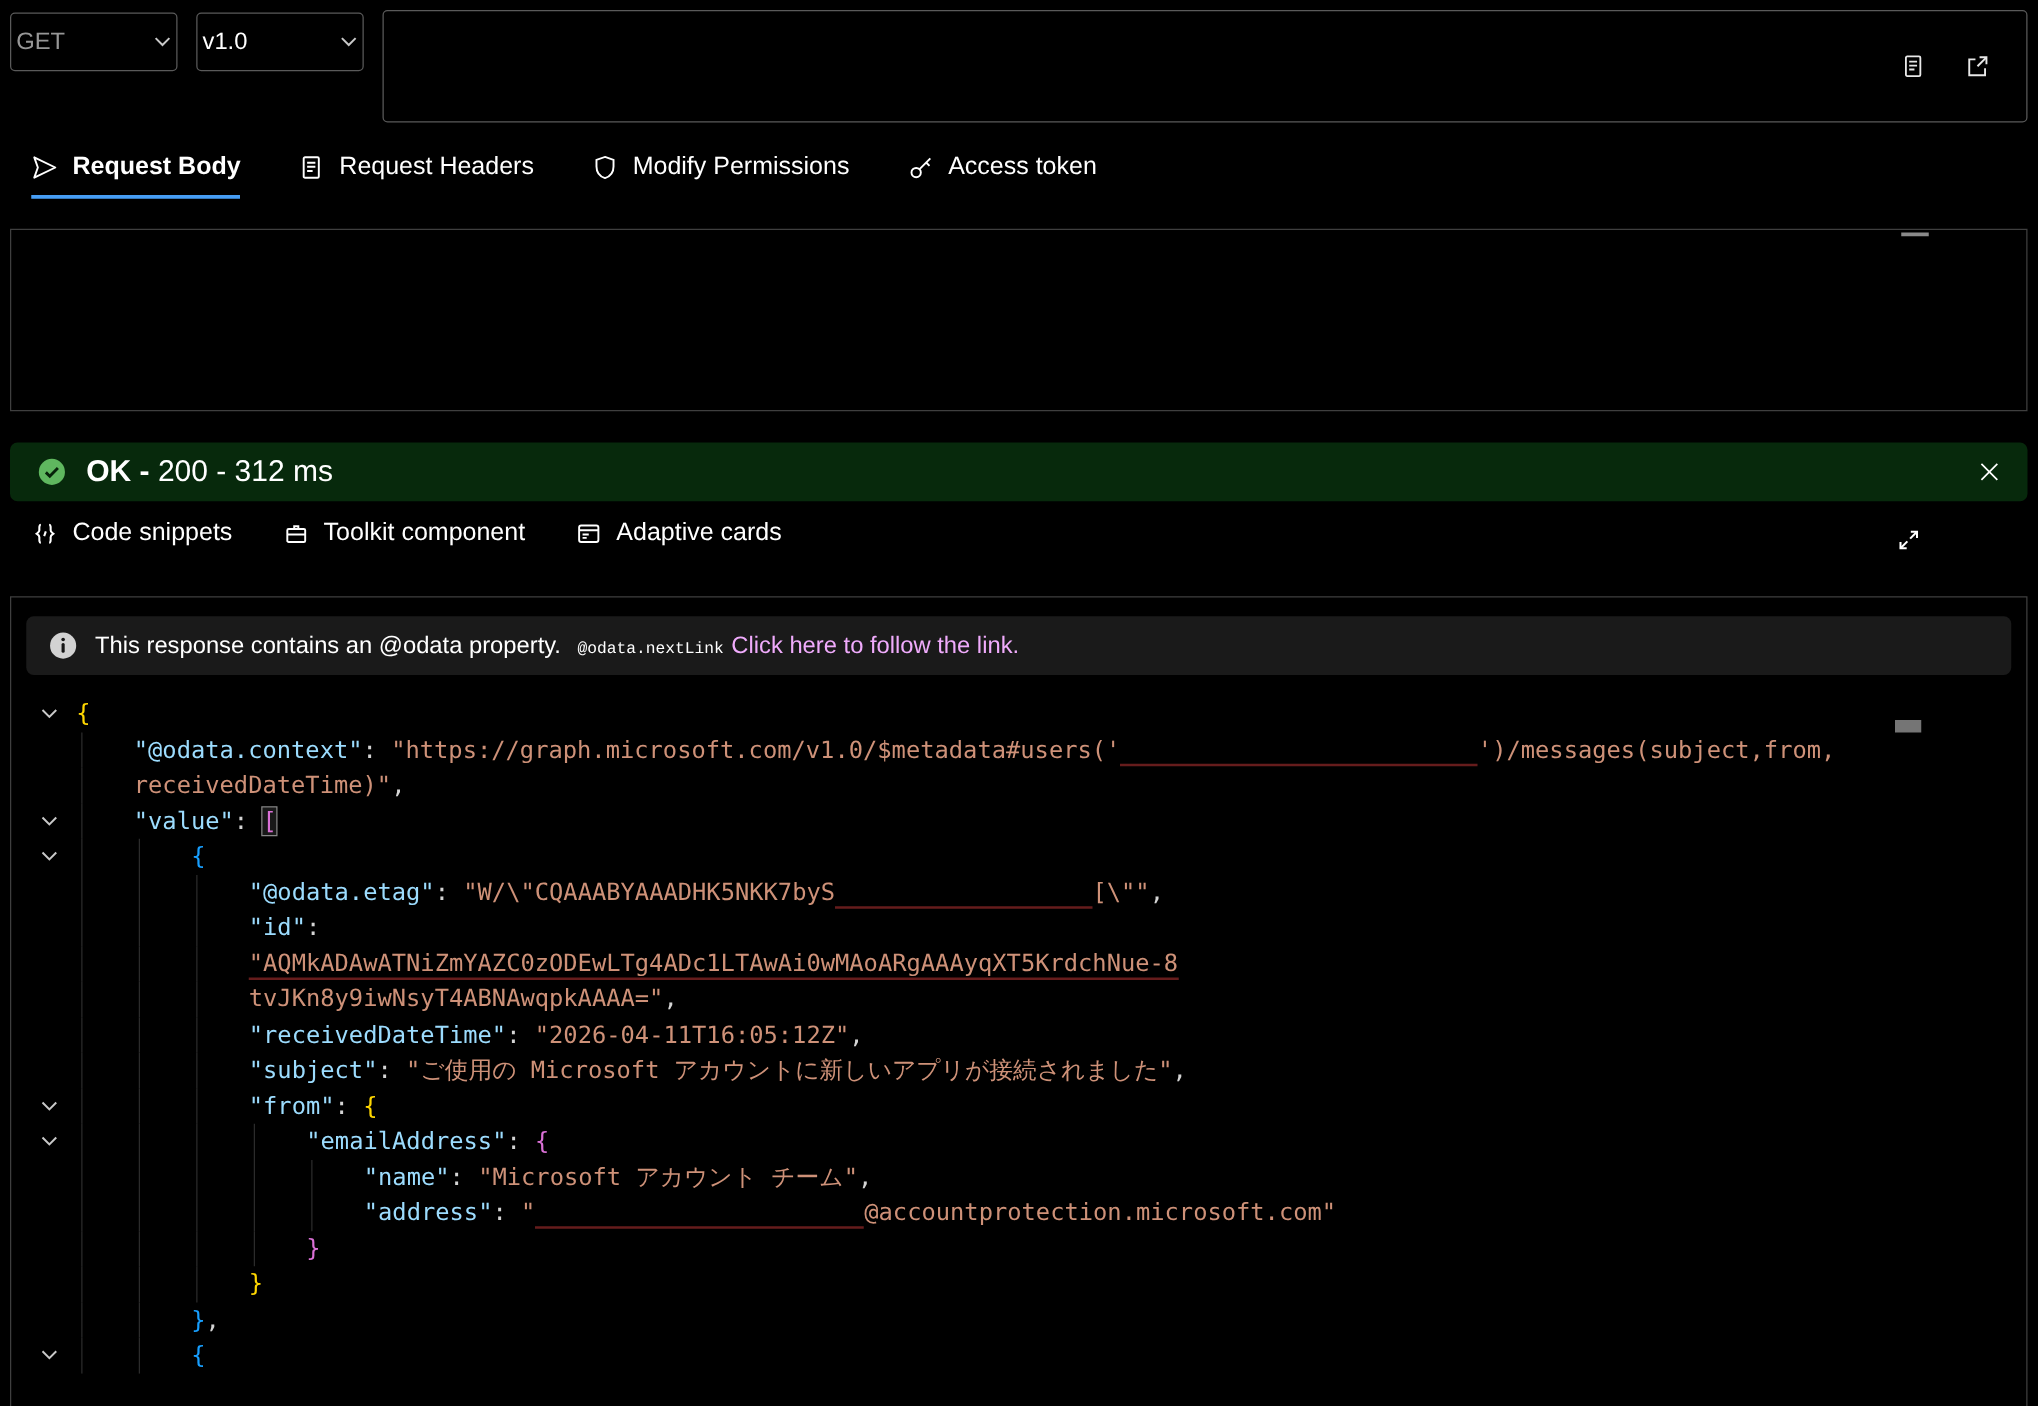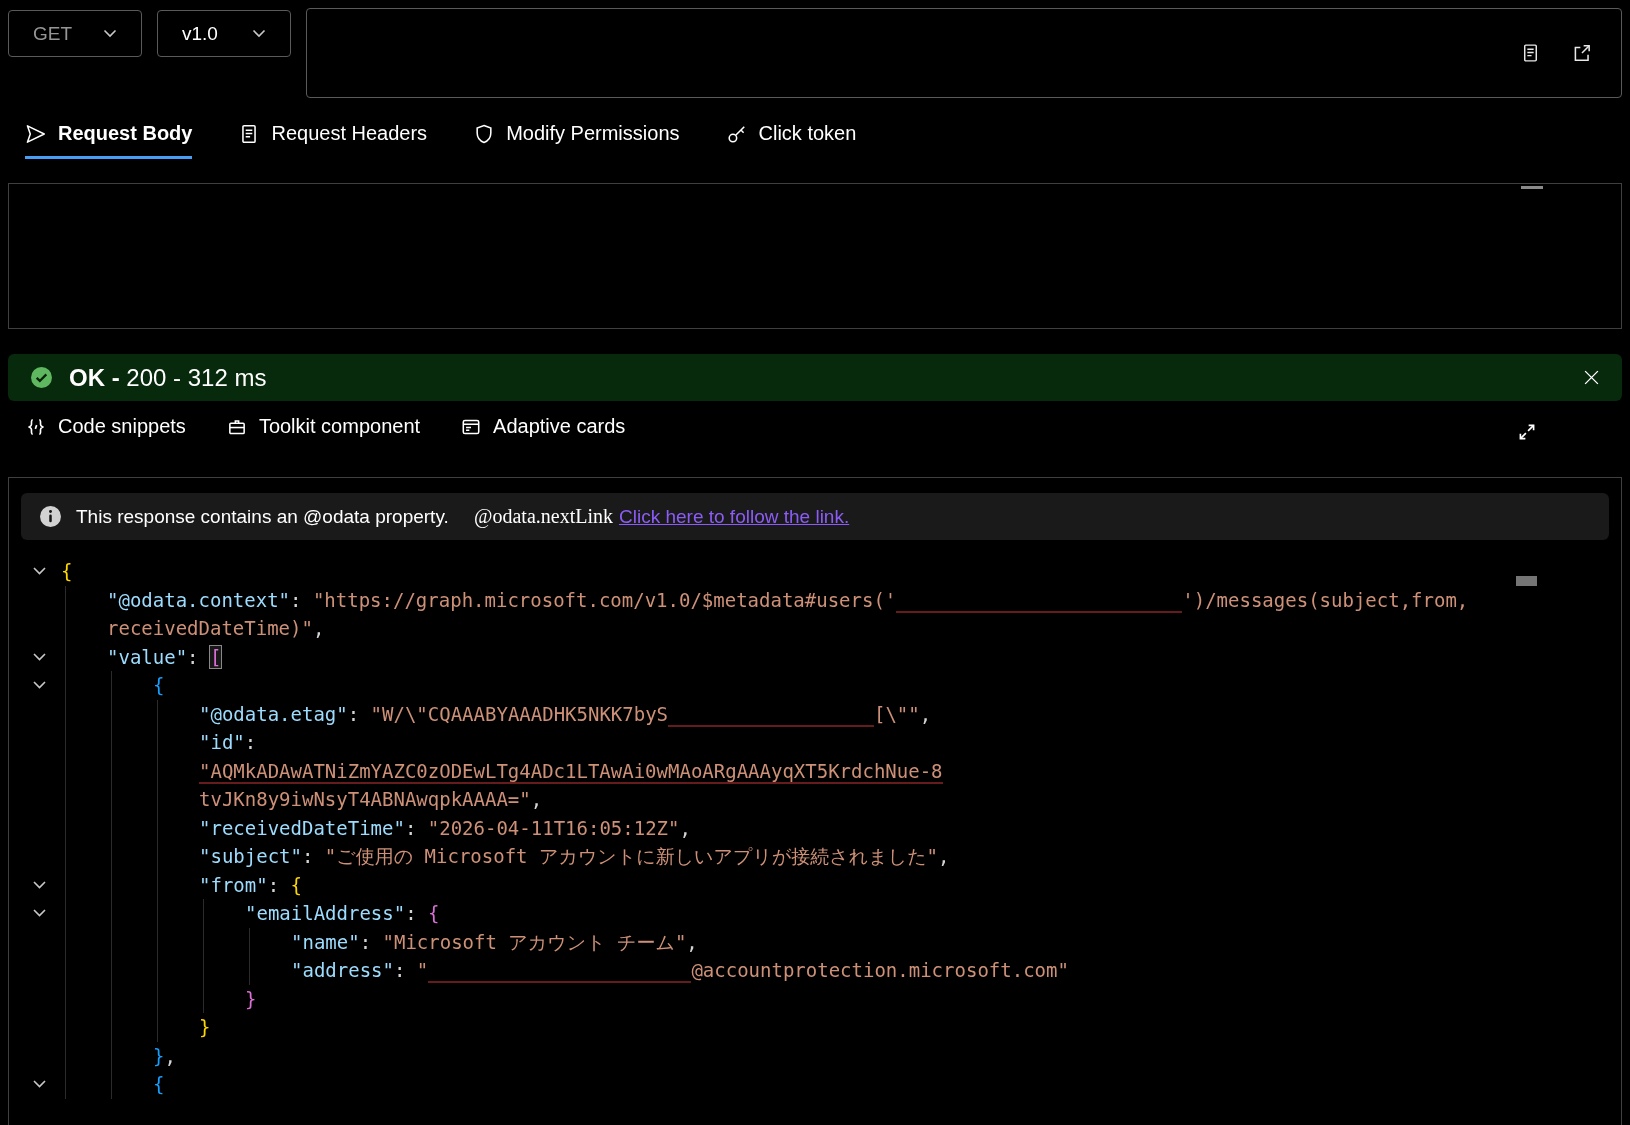--- a/index.html
+++ b/index.html
@@ -2,21 +2,21 @@
 <html><head>
 <meta charset="utf-8">
 <style>
   html,body{margin:0;padding:0;background:#000;width:1630px;height:1125px;overflow:hidden}
   body{font-family:"Liberation Sans","DejaVu Sans",sans-serif;color:#fff;position:relative}
   svg{display:block}
 
   
   .topbar{display:flex;align-items:flex-start;padding:8px 8px 0 8px;gap:15px}
   .dropdown{height:47px;width:134px;border:1px solid #5a5a5a;border-radius:4px;display:flex;align-items:center;
-            justify-content:space-between;padding:0 24px;box-sizing:border-box;margin-top:2px;cursor:pointer;background:#000}
+            justify-content:space-between;padding:0 4px;box-sizing:border-box;margin-top:2px;cursor:pointer;background:#000}
   .dd-label{font-size:19px;color:#fff}
   .method .dd-label{color:#969696}
   .url-box{flex:1;min-height:90px;border:1px solid #5a5a5a;border-radius:4px;box-sizing:border-box;display:flex;
            align-items:center;padding:10px 20px;gap:12px;background:#000;cursor:text}
   .url-text{flex:1;font-size:20px;line-height:31px}
   .url-icons{display:flex;gap:26px;align-items:center;padding-right:6px}
   .icon-btn{cursor:pointer;display:flex;padding:2px}
   .run-btn{margin-left:44px;margin-top:2px;width:234px;height:47px;background:#0f6cbd;border:none;border-radius:4px;
            color:#fff;font-size:20px;font-weight:600;display:flex;align-items:center;justify-content:center;gap:11px;
            cursor:pointer;font-family:inherit}
@@ -38,22 +38,22 @@
              padding:0 18px 0 22px;gap:16px;box-sizing:border-box}
   .ok-text{font-size:24px}
   .ok-close{margin-left:auto;cursor:pointer;display:flex;padding:4px}
 
   
   .resp-panel{margin:25px 8px 0;height:660px;border:1px solid #3f3f3f;box-sizing:border-box;position:relative;
               padding-top:15px;background:#000;overflow:hidden}
   .info-banner{margin:0 12px;height:47px;background:#1a1a1a;border-radius:6px;display:flex;align-items:center;
                padding:0 18px;gap:14px;box-sizing:border-box}
   .info-text{font-size:19px}
-  .info-code{font-family:Liberation Serif, serif;font-size:20px;margin:0 6px 0 20px}
-  .info-link{color:#8b5cf6;text-decoration:underline;cursor:pointer}
+  .info-code{font-family:Liberation Mono, monospace;font-size:13px;margin:0 6px 0 8px}
+  .info-link{color:#f0abfc;cursor:pointer}
   .minimap{position:absolute;top:98px;right:84px;width:21px;height:10px;background:#757575}
 
   
   .code-area{margin-top:17px;position:relative;overflow:hidden}
   .code-line{position:relative;height:28.5px;line-height:28.5px;font-family:"DejaVu Sans Mono",monospace;
              font-size:19px;white-space:pre;padding-left:52px}
   .guide{position:absolute;top:0;bottom:0;width:1px;background:#2b2b2b}
   .chev{position:absolute;left:18px;top:0;height:28.5px;width:24px;display:flex;align-items:center;justify-content:center;cursor:pointer}
   .code-content{white-space:pre}
   .tok-key{color:#9cdcfe}
@@ -136,21 +136,21 @@
     </span>
     <span>Modify Permissions</span>
   </div>
   <div class="tab">
     <span class="tab-icon">
       <svg viewBox="0 0 20 20" width="22" height="22" fill="none" stroke="#ffffff" stroke-width="1.4">
           <circle cx="6.3" cy="13.7" r="3.4"></circle>
           <path d="M8.8 11.2 L16.6 3.4 M13.6 6.4 L16 8.8"></path>
         </svg>
     </span>
-    <span>Click token</span>
+    <span>Access token</span>
   </div>
 </div>
 
 <div class="editor-panel">
   <div class="editor-dash"></div>
 </div>
 
 <div class="ok-banner">
   <span>
     <svg width="23" height="23" viewBox="0 0 22 22">

